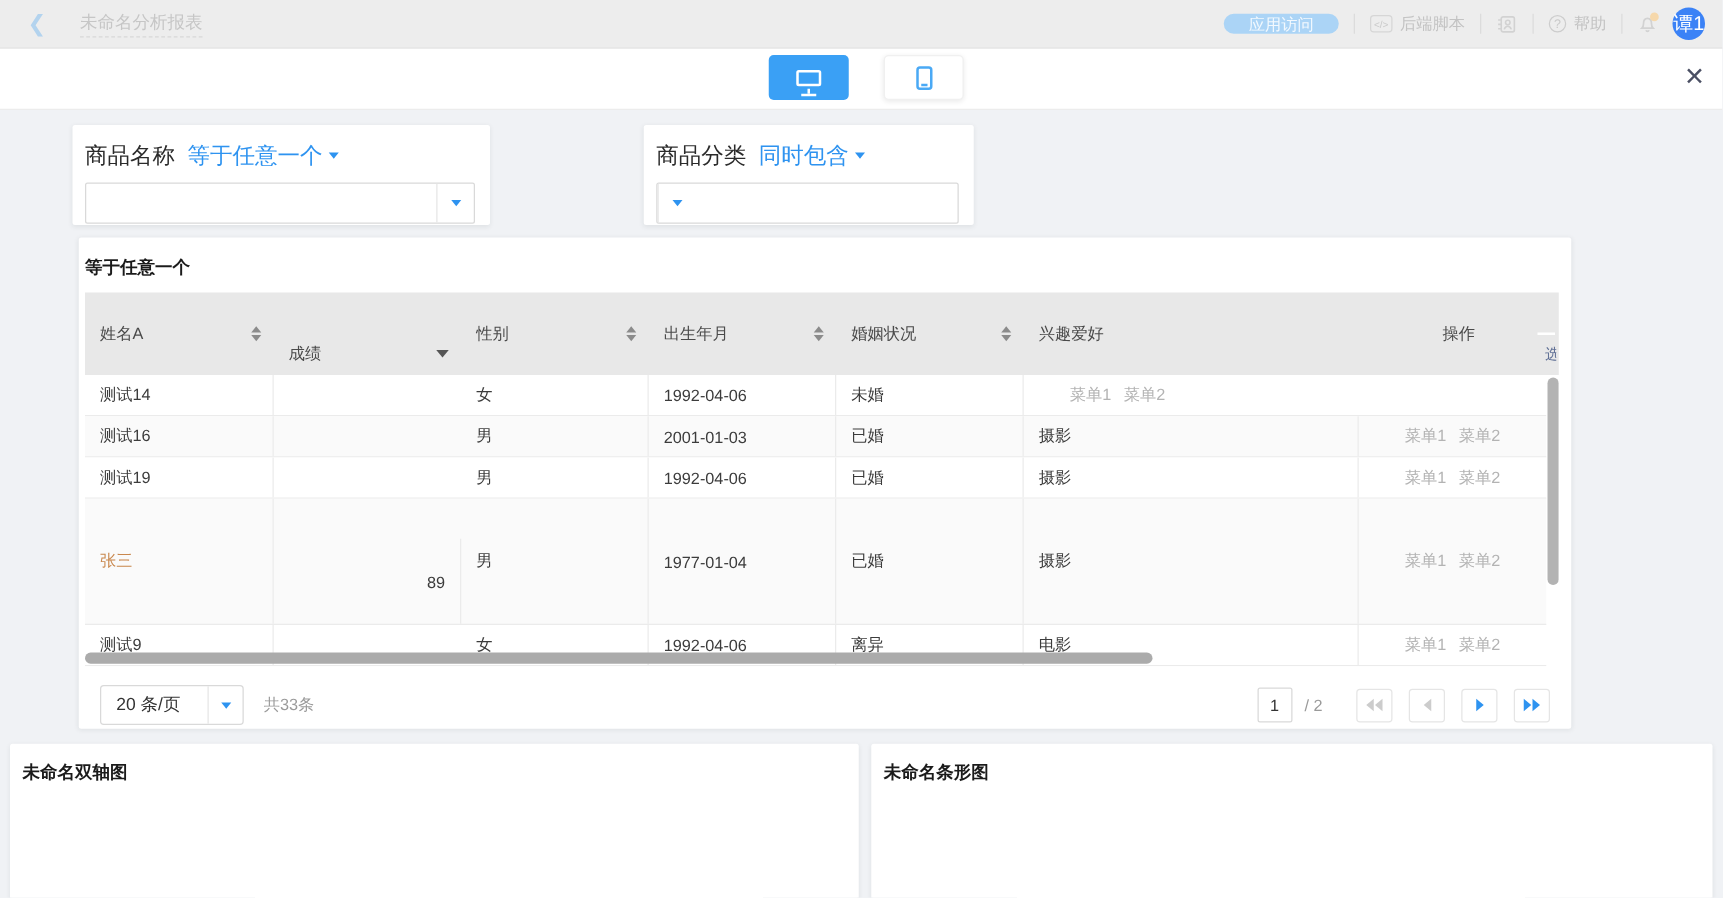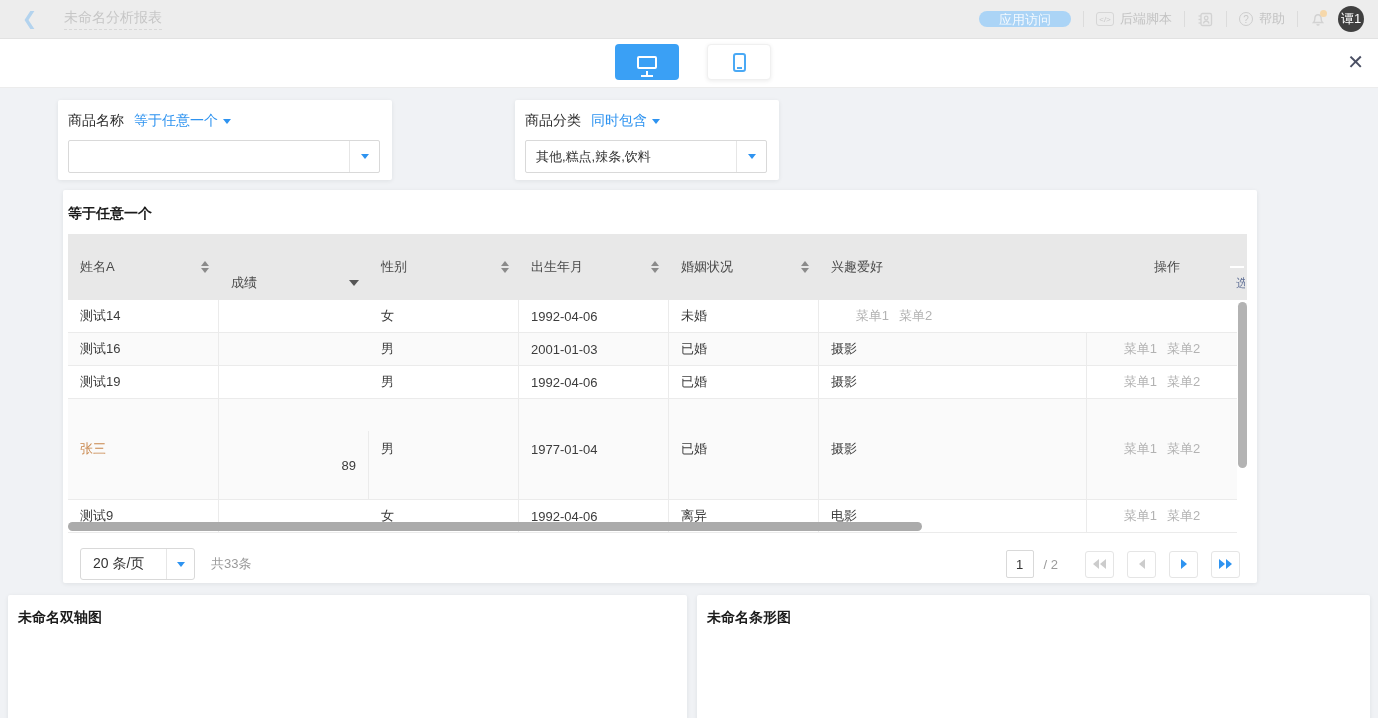--- a/index.html
+++ b/index.html
@@ -20,21 +20,21 @@
   .tb-divider{width:1px;height:16px;background:#dcdcdc;}
   .tb-item{display:flex;align-items:center;gap:6px;color:#c3c3c3;font-size:13px;cursor:pointer;}
   .tb-ico{color:#cfcfcf;font-size:12px;display:inline-flex;align-items:center;justify-content:center;}
   .code-box{border:1px solid #d6d6d6;border-radius:3px;width:18px;height:14px;font-size:8px;
     display:inline-flex;align-items:center;justify-content:center;color:#c9c9c9;}
   .qmark{border:1.4px solid #cdcdcd;border-radius:50%;width:14px;height:14px;font-size:10px;
     display:inline-flex;align-items:center;justify-content:center;color:#c9c9c9;}
   .bell{position:relative;width:16px;height:16px;}
   .bell svg{stroke:#d2d2d2;fill:none;stroke-width:1.4;}
   .bell-dot{position:absolute;top:-1px;right:-1px;width:7px;height:7px;border-radius:50%;background:#f6d8ab;}
-  .avatar{width:26px;height:26px;border-radius:50%;background:#404040;color:#fff;font-size:13px;
+  .avatar{width:26px;height:26px;border-radius:50%;background:#3b82f6;color:#fff;font-size:16px;
     display:flex;align-items:center;justify-content:center;cursor:pointer;}
   .book svg{stroke:#d2d2d2;fill:none;stroke-width:1.3;}
 
   
   .previewbar{position:absolute;top:39px;left:0;right:0;height:49px;background:#fff;
     border-bottom:1px solid #ececec;}
   .device-toggle{position:absolute;left:615px;top:44px;display:flex;gap:28px;}
   .dev-btn{width:64px;height:36px;border-radius:4px;display:flex;align-items:center;
     justify-content:center;cursor:pointer;}
   .dev-btn.active{background:#3aa0f5;}
@@ -43,21 +43,21 @@
   .monitor:after{content:"";position:absolute;left:7px;top:13px;width:2px;height:4px;background:#fff;}
   .monitor:before{content:"";position:absolute;left:2px;top:17px;width:12px;height:2px;background:#fff;}
   .phone{width:13px;height:19px;border:2px solid #4aa9f5;border-radius:3px;position:relative;}
   .phone:after{content:"";position:absolute;left:2px;bottom:1px;width:5px;height:2px;background:#4aa9f5;}
   .close-x{position:absolute;right:14px;top:52px;font-size:20px;color:#4a4f63;cursor:pointer;line-height:1;}
 
   
   .card{background:#fff;box-shadow:0 1px 4px rgba(31,35,41,.08);border-radius:2px;position:absolute;}
   .fcard1{left:58px;top:100px;width:334px;height:80px;padding:12px 12px 0 10px;}
   .fcard2{left:515px;top:100px;width:264px;height:80px;padding:12px 12px 0 10px;}
-  .f-head{display:flex;gap:10px;font-size:14px;}
+  .f-head{display:flex;gap:10px;font-size:18px;}
   .f-label{color:#2b2b2b;}
   .f-cond{color:#2e93f0;cursor:pointer;display:flex;align-items:center;gap:5px;}
   .caret{width:0;height:0;border-left:4.5px solid transparent;border-right:4.5px solid transparent;
     border-top:5.5px solid #2e93f0;display:inline-block;}
   .f-select{margin-top:10px;height:33px;border:1px solid #d9d9d9;border-radius:2px;display:flex;
     align-items:stretch;background:#fff;cursor:pointer;}
   .f-value{flex:1;display:flex;align-items:center;padding:0 10px;color:#333;font-size:13px;
     white-space:nowrap;overflow:hidden;}
   .f-caret-box{width:30px;border-left:1px solid #e6e6e6;display:flex;align-items:center;justify-content:center;}
 
@@ -191,21 +191,20 @@
 
 <div class="card fcard2">
   <div class="f-head">
     <span class="f-label">商品分类</span>
     <span class="f-cond">
       <span>同时包含</span>
       <span class="caret"></span>
     </span>
   </div>
   <div class="f-select">
-    <div class="f-value">其他,糕点,辣条,饮料</div>
     <div class="f-caret-box">
       <span class="caret"></span>
     </div>
   </div>
 </div>
 
 <div class="card tcard">
   <div class="t-title">等于任意一个</div>
 
   <div class="thead">

